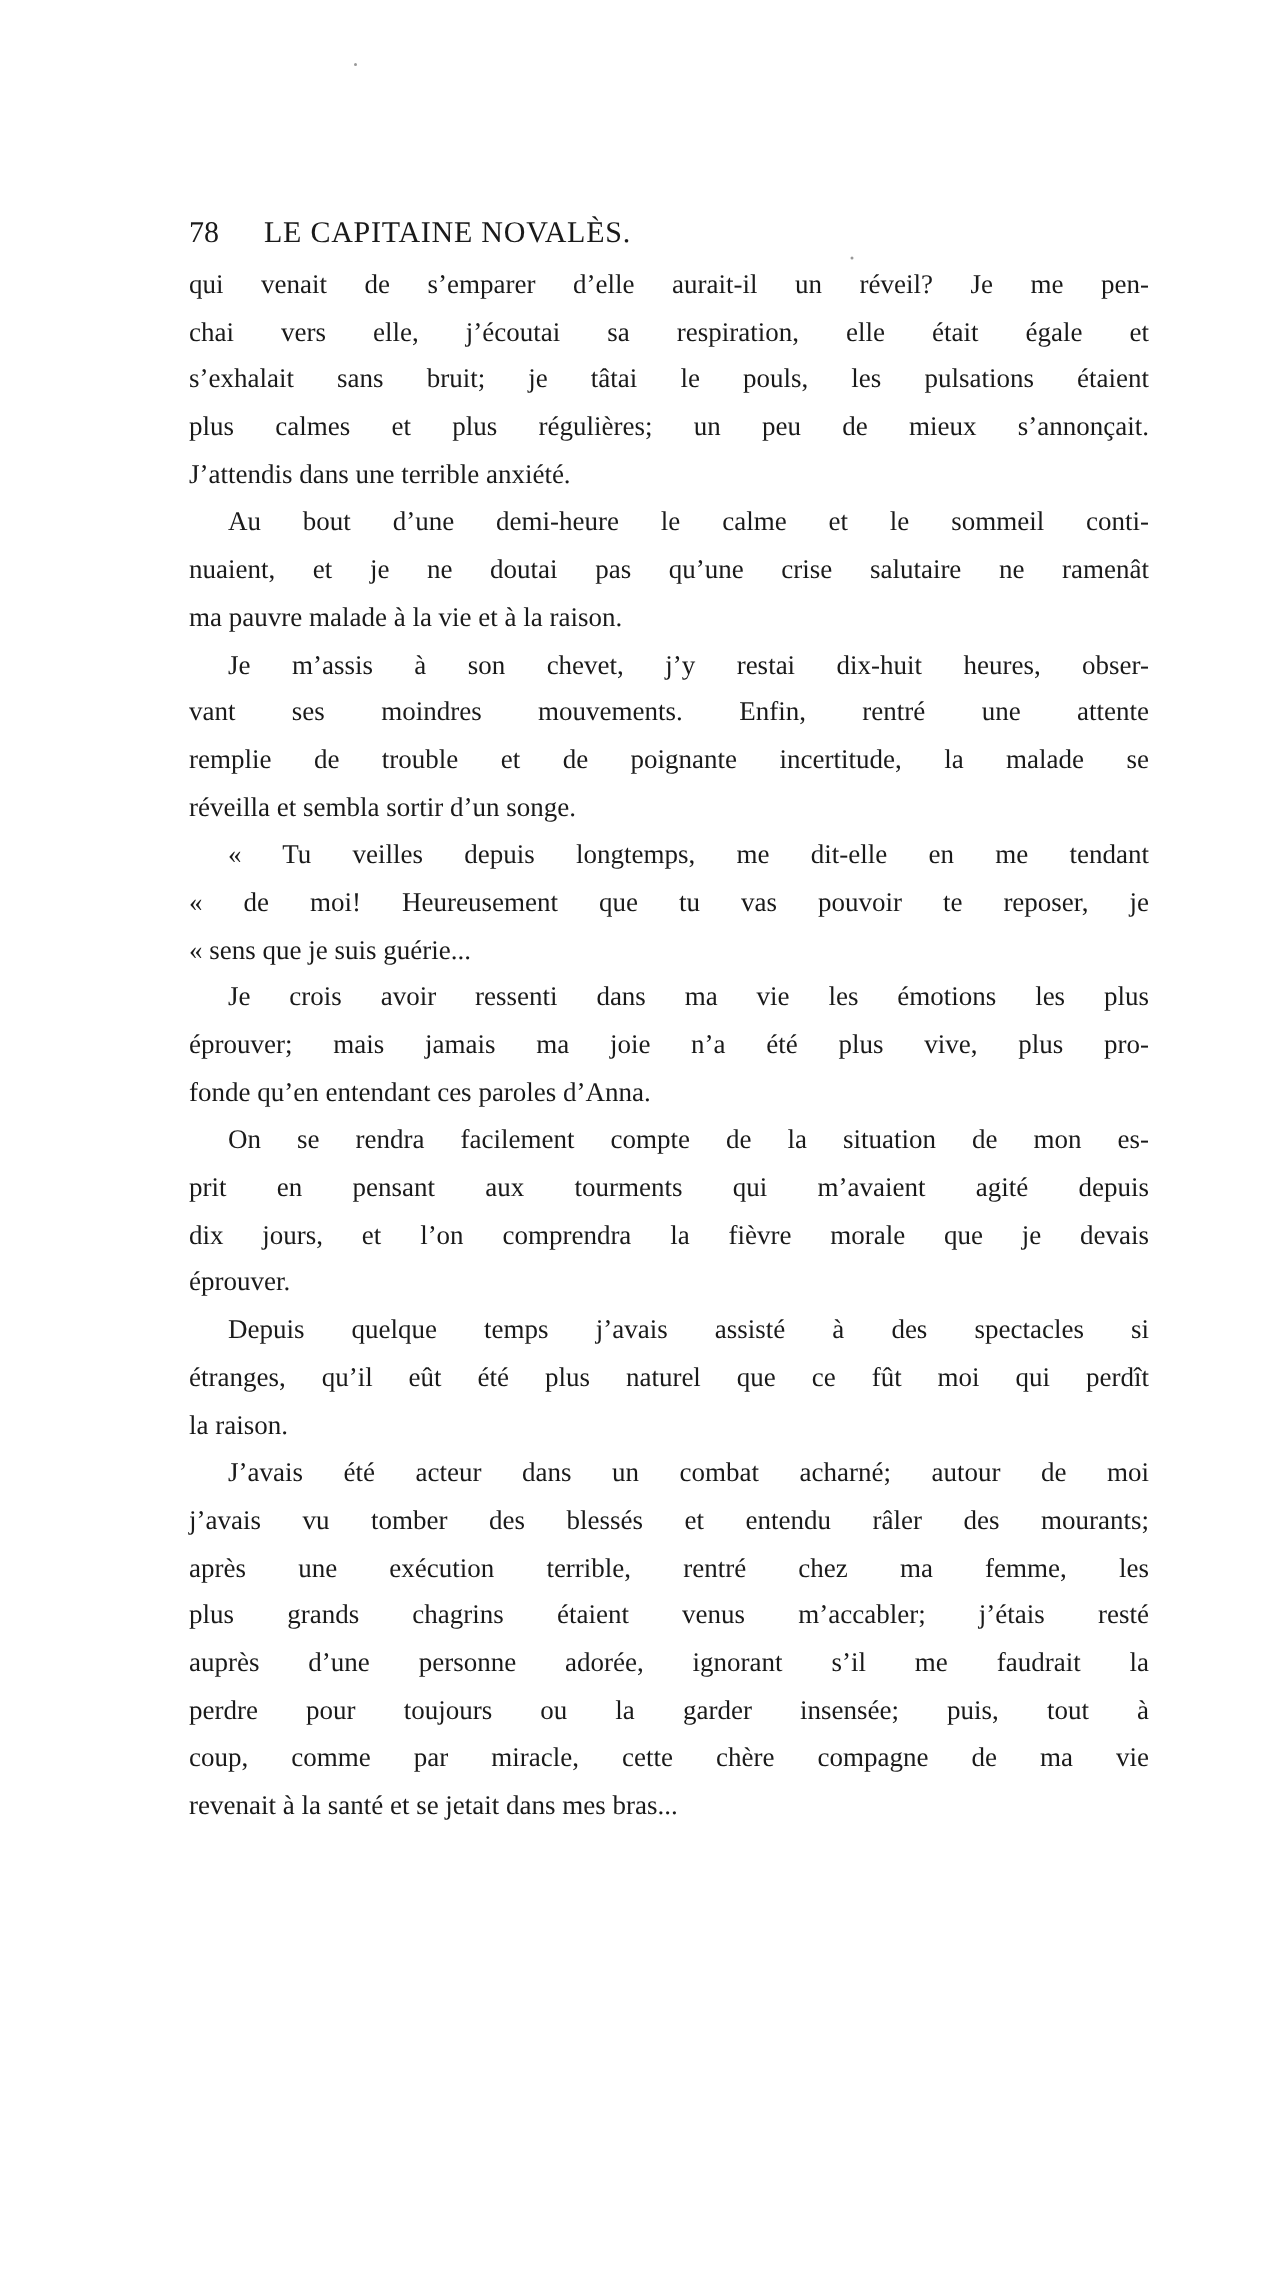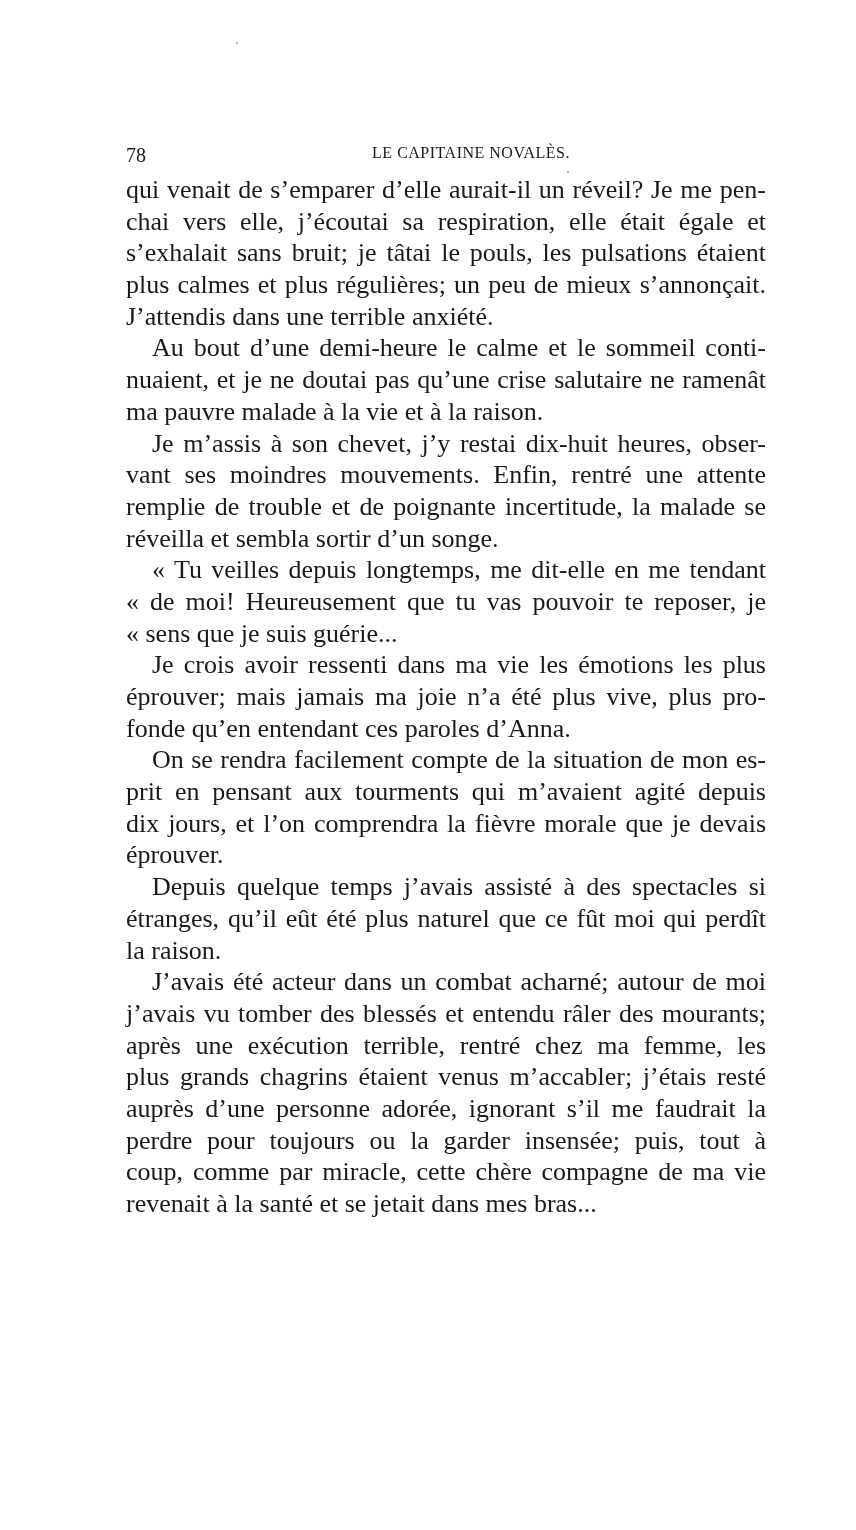--- a/index.html
+++ b/index.html
@@ -30,27 +30,26 @@
     position: absolute;
     left: 0;
     top: 4px;
     font-size: 20px;
   }
   .running-title {
     position: absolute;
     left: 0;
     right: 0;
     top: 4px;
-    text-align: center;
     letter-spacing: 0.5px;
-    font-size: 16px;
+    font-size: 20px;
     padding-left: 50px;
   }
   .body-text {
-    font-size: 26px;
+    font-size: 18px;
     line-height: 31.7px;
   }
   .line {
     display: block;
     white-space: nowrap;
     text-align: justify;
     text-align-last: justify;
     height: 31.7px;
   }
   .line.last {

